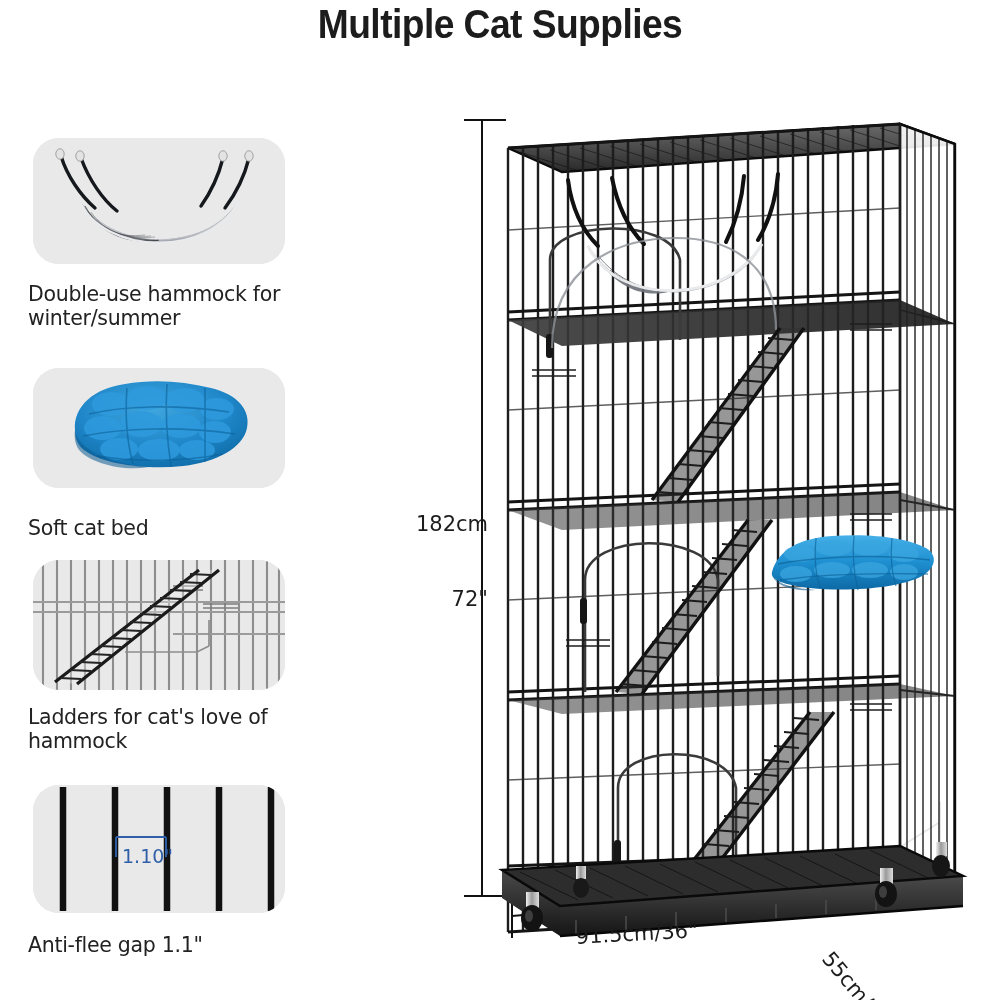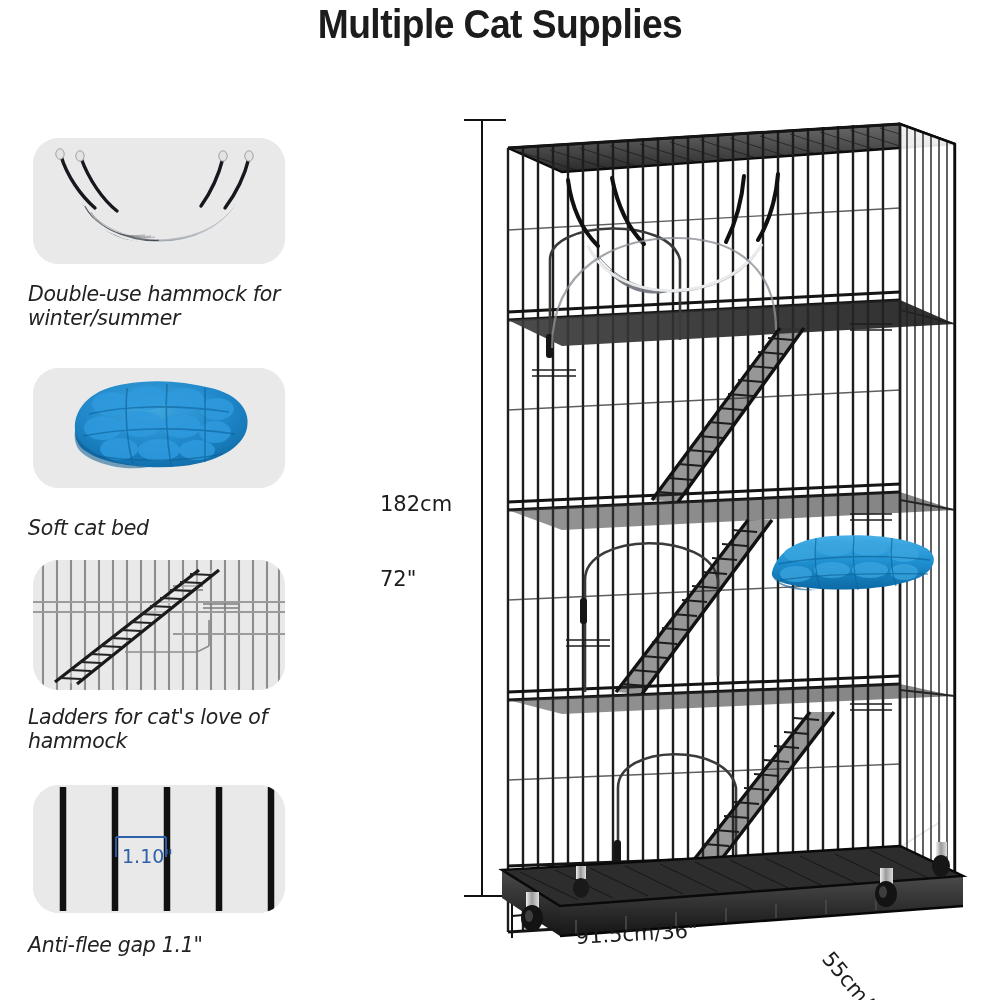--- a/index.html
+++ b/index.html
@@ -33,21 +33,20 @@
     background: #e9e9e9;
     border-radius: 26px;
     overflow: hidden;
   }
   .caption {
     position: absolute; left: 28px;
     font-size: 20.5px; line-height: 24px;
     color: #222; width: 340px;
     font-family: "DejaVu Sans", "Liberation Sans", sans-serif;
     letter-spacing: -0.3px;
-    font-style: italic;
   }
 
   
   #feature-hammock { top: 0; }
   #feature-hammock .thumb { width: 252px; height: 126px; top: 18px; }
   #feature-hammock .caption { top: 162px; }
 
   
   #feature-bed { top: 238px; }
   #feature-bed .thumb { width: 252px; height: 120px; top: 10px; }
@@ -66,21 +65,21 @@
   
   #product { position: absolute; left: 380px; top: 80px; width: 620px; height: 920px; }
 
   .dim-label {
     position: absolute;
     font-size: 21px; line-height: 25px;
     color: #1c1c1c;
     font-family: "DejaVu Sans", "Liberation Sans", sans-serif;
     white-space: pre;
   }
-  #dim-height-label { left: 0px; top: 362px; width: 108px; }
+  #dim-height-label { left: 0px; top: 382px; width: 108px; text-align: right; }
   #dim-width-label  { left: 195px; top: 845px; transform: rotate(-3.2deg); transform-origin: left top; }
   #dim-depth-label  { left: 490px; top: 838px; transform: rotate(50deg); transform-origin: left top;
                       text-align: left; line-height: 23px; }
 
   .gap-callout {
     position: absolute;
     color: #2f5fa8; font-size: 19px;
     font-family: "DejaVu Sans", "Liberation Sans", sans-serif;
   }
 </style>

